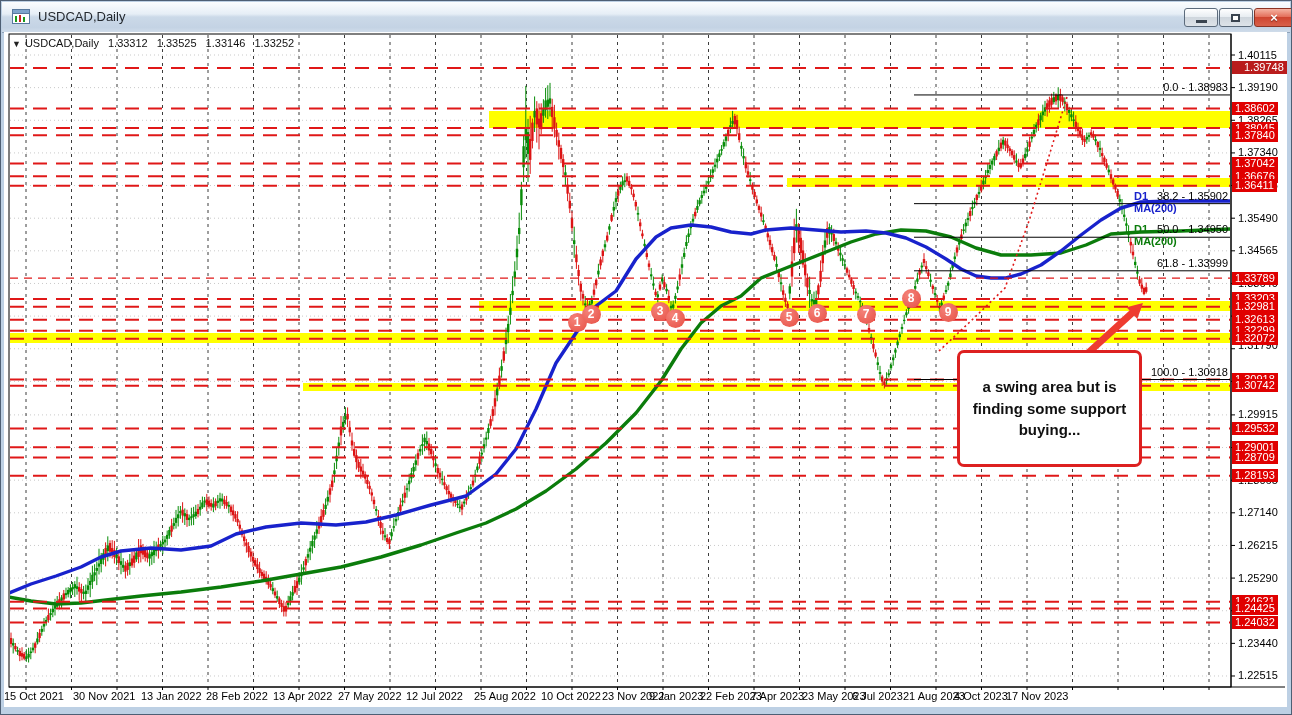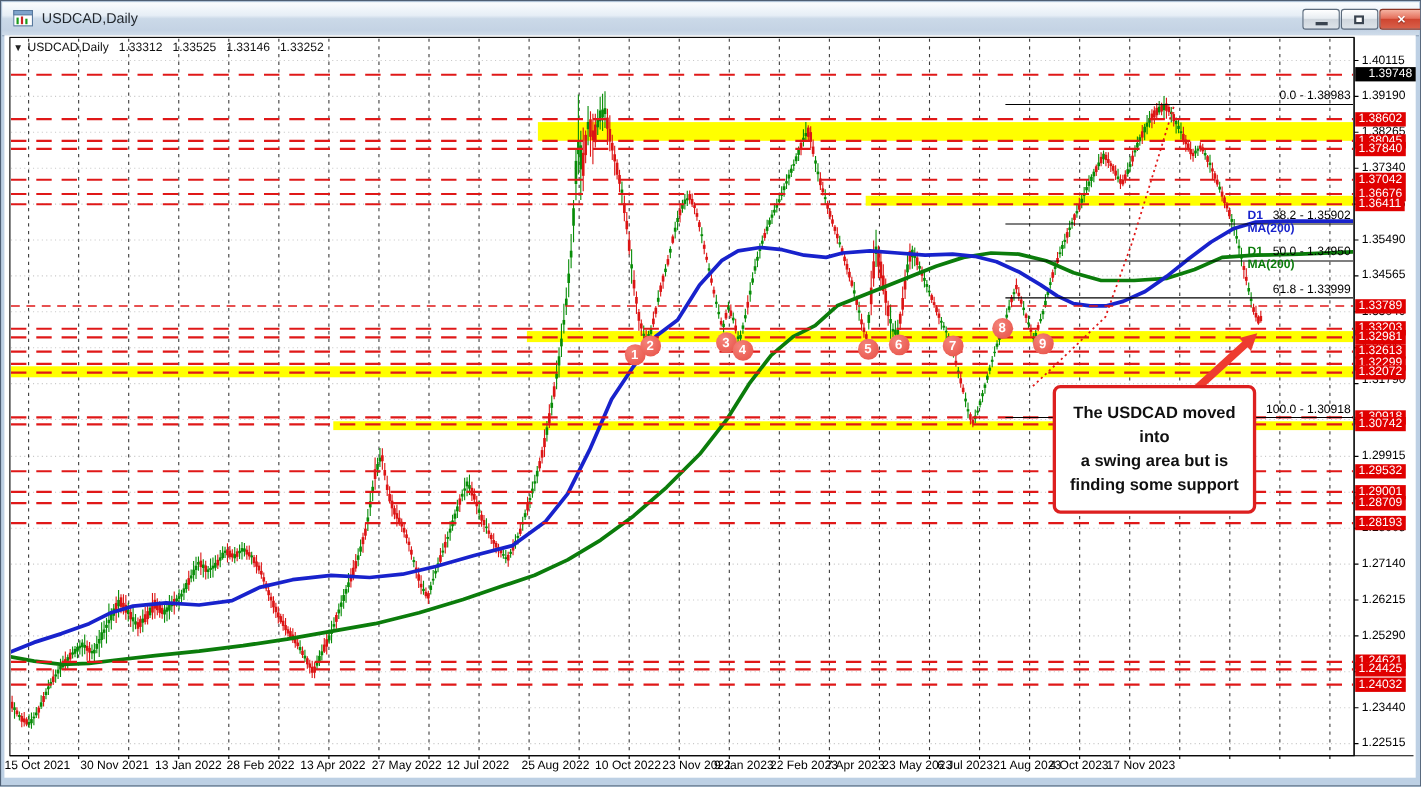--- a/index.html
+++ b/index.html
@@ -1263,21 +1263,21 @@
       <div class="pl" style="top: 373.877px;">1.30865</div>
       <div class="pl" style="top: 407.397px;">1.29915</div>
       <div class="pl" style="top: 440.034px;">1.28990</div>
       <div class="pl" style="top: 472.672px;">1.28065</div>
       <div class="pl" style="top: 505.31px;">1.27140</div>
       <div class="pl" style="top: 537.948px;">1.26215</div>
       <div class="pl" style="top: 570.585px;">1.25290</div>
       <div class="pl" style="top: 603.223px;">1.24365</div>
       <div class="pl" style="top: 635.861px;">1.23440</div>
       <div class="pl" style="top: 668.498px;">1.22515</div>
-      <div class="badge" style="top: 60.4492px; background: #000000; padding-left: 12px;">1.39748</div>
+      <div class="badge" style="top: 60.4492px; background: #b91c1c; padding-left: 12px;">1.39748</div>
       <div class="badge" style="top: 100.885px; background: rgb(224, 0, 0);">1.38602</div>
       <div class="badge" style="top: 120.538px; background: rgb(224, 0, 0);">1.38045</div>
       <div class="badge" style="top: 127.771px; background: rgb(224, 0, 0);">1.37840</div>
       <div class="badge" style="top: 155.928px; background: rgb(224, 0, 0);">1.37042</div>
       <div class="badge" style="top: 168.842px; background: rgb(224, 0, 0);">1.36676</div>
       <div class="badge" style="top: 178.192px; background: rgb(224, 0, 0);">1.36411</div>
       <div class="badge" style="top: 270.707px; background: rgb(224, 0, 0);">1.33789</div>
       <div class="badge" style="top: 291.383px; background: rgb(224, 0, 0);">1.33203</div>
       <div class="badge" style="top: 299.216px; background: rgb(224, 0, 0);">1.32981</div>
       <div class="badge" style="top: 312.201px; background: rgb(224, 0, 0);">1.32613</div>
@@ -1330,17 +1330,17 @@
       <div class="mk" style="left: 649.5px; top: 300.5px;">3</div>
       <div class="mk" style="left: 664.5px; top: 307.5px;">4</div>
       <div class="mk" style="left: 778.5px; top: 306.5px;">5</div>
       <div class="mk" style="left: 806.5px; top: 302.5px;">6</div>
       <div class="mk" style="left: 855.5px; top: 303.5px;">7</div>
       <div class="mk" style="left: 900.5px; top: 287.5px;">8</div>
       <div class="mk" style="left: 937.5px; top: 301.5px;">9</div>
     </div>
 
   <div id="note-box" style="left: 956px; top: 349px; width: 185px; height: 117px; border-color: rgb(221, 32, 32);">
-    <div>The USDCAD moved into</div>
     <div>a swing area but is</div>
     <div>finding some support</div>
+    <div>buying...</div>
   </div>
 </div>
 
 </body></html>

